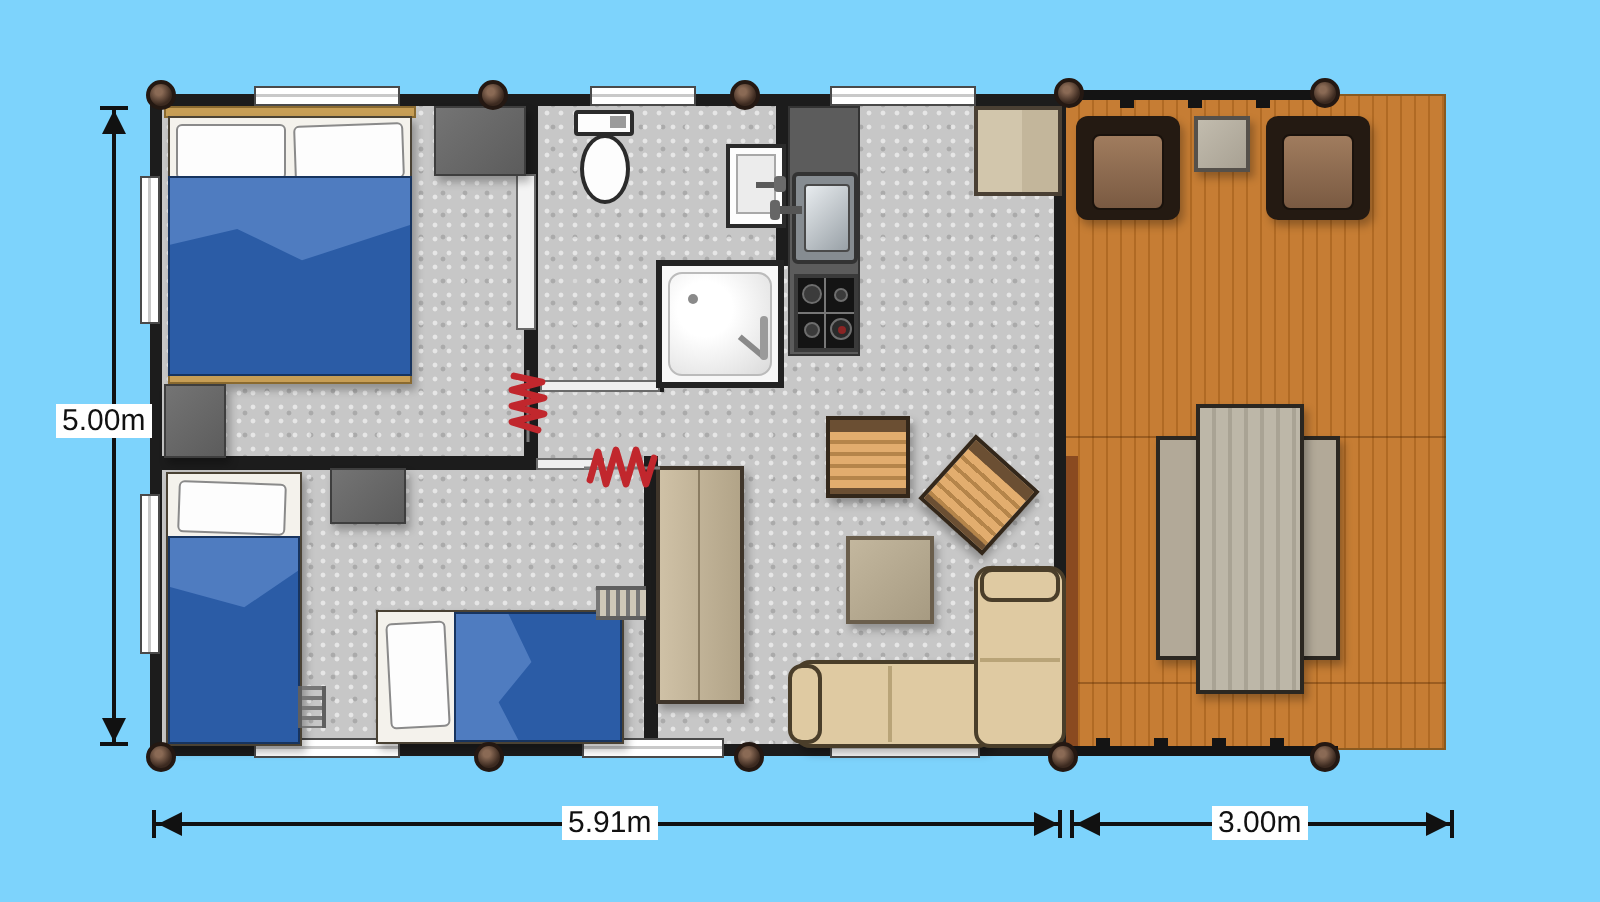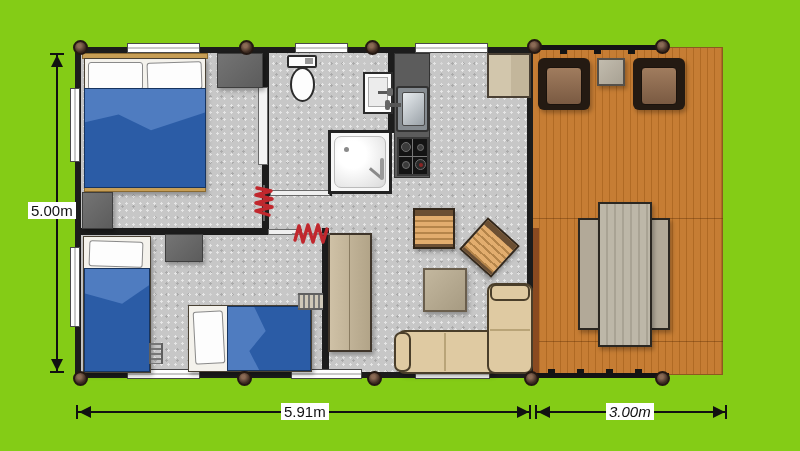--- a/index.html
+++ b/index.html
@@ -1,16 +1,16 @@
 <!DOCTYPE html>
 <html><head>
 <meta charset="utf-8">
 <style>
   html,body{margin:0;padding:0;background:#fff;}
-  .canvas{position:relative;width:800px;height:451px;background:#84cc16;
+  .canvas{position:relative;width:800px;height:451px;background:#7dd3fc;
     font-family:"Liberation Sans", sans-serif;overflow:hidden;}
   .abs{position:absolute;box-sizing:border-box;}
   
   .house{left:75px;top:47px;width:458px;height:331px;border:6px solid #1c1c1c;
     background-color:#c7c7c7;
     background-image:radial-gradient(rgba(255,255,255,.55) 1px,transparent 1.4px),
       radial-gradient(rgba(40,40,40,.18) 1px,transparent 1.4px);
     background-size:7px 7px,11px 11px;background-position:0 0,3px 5px;}
   .wall{background:#1c1c1c;z-index:3;}
   .deck{left:533px;top:47px;width:190px;height:328px;
@@ -211,15 +211,15 @@
   <div class="abs tri" style="left:79px;top:406px;border-top:6px solid transparent;border-bottom:6px solid transparent;border-right:12px solid #111;"></div>
   <div class="abs tri" style="left:517px;top:406px;border-top:6px solid transparent;border-bottom:6px solid transparent;border-left:12px solid #111;"></div>
   <div class="abs dimbar" style="left:529px;top:405px;width:2px;height:14px;"></div>
   <span class="abs dimlabel" style="left:281px;top:403px;">5.91m</span>
 
   <div class="abs dimline" style="left:536px;top:411px;width:190px;height:1.5px;"></div>
   <div class="abs dimbar" style="left:535px;top:405px;width:2px;height:14px;"></div>
   <div class="abs tri" style="left:538px;top:406px;border-top:6px solid transparent;border-bottom:6px solid transparent;border-right:12px solid #111;"></div>
   <div class="abs tri" style="left:713px;top:406px;border-top:6px solid transparent;border-bottom:6px solid transparent;border-left:12px solid #111;"></div>
   <div class="abs dimbar" style="left:725px;top:405px;width:2px;height:14px;"></div>
-  <span class="abs dimlabel" style="left:606px;top:403px;font-style:italic;">3.00m</span>
+  <span class="abs dimlabel" style="left:606px;top:403px;">3.00m</span>
 
 </div>
 
 </body></html>

